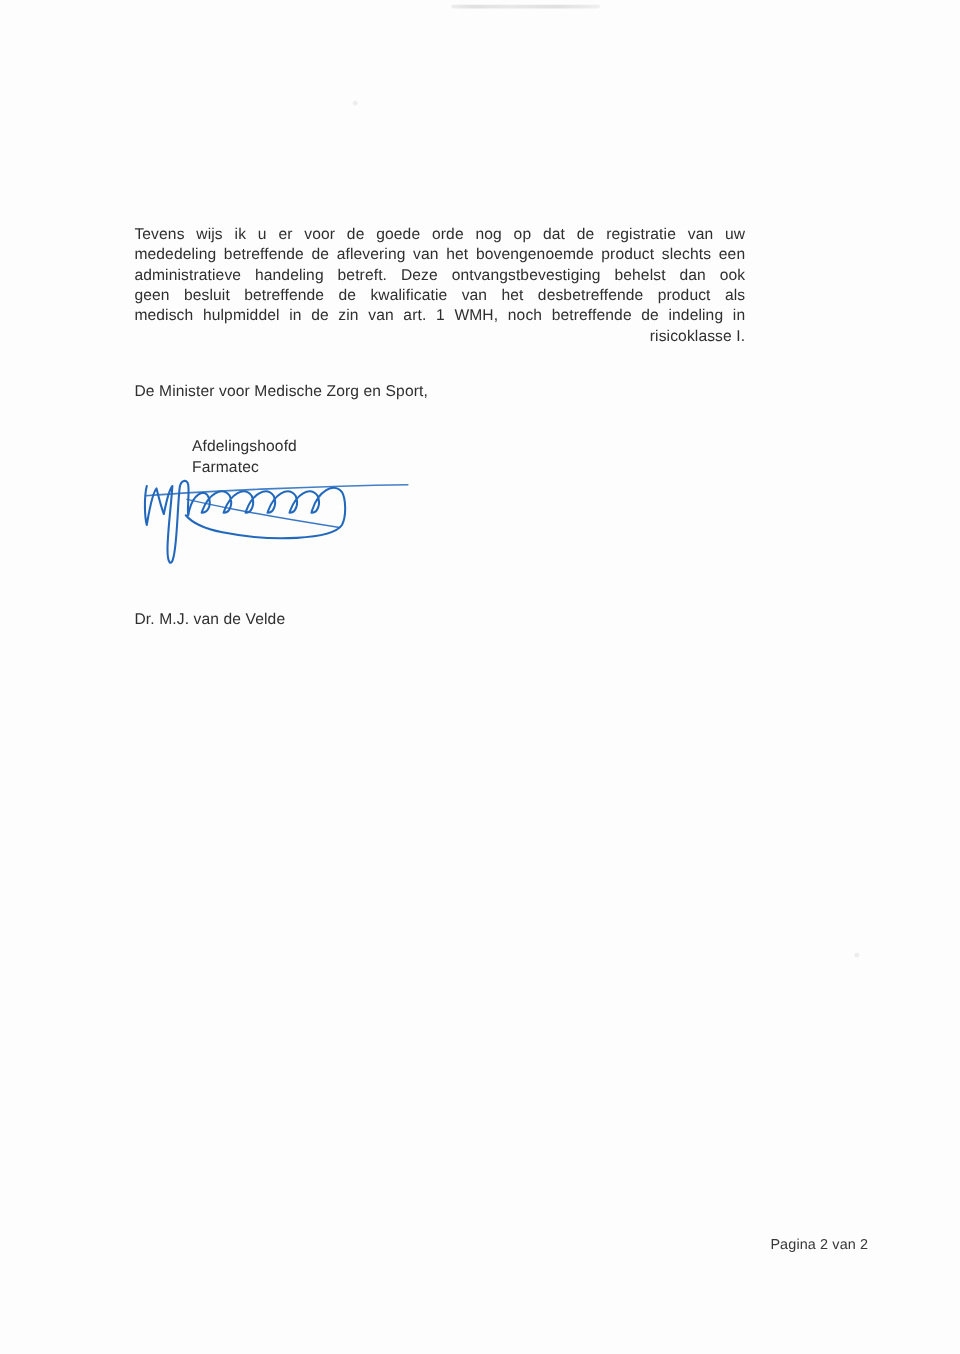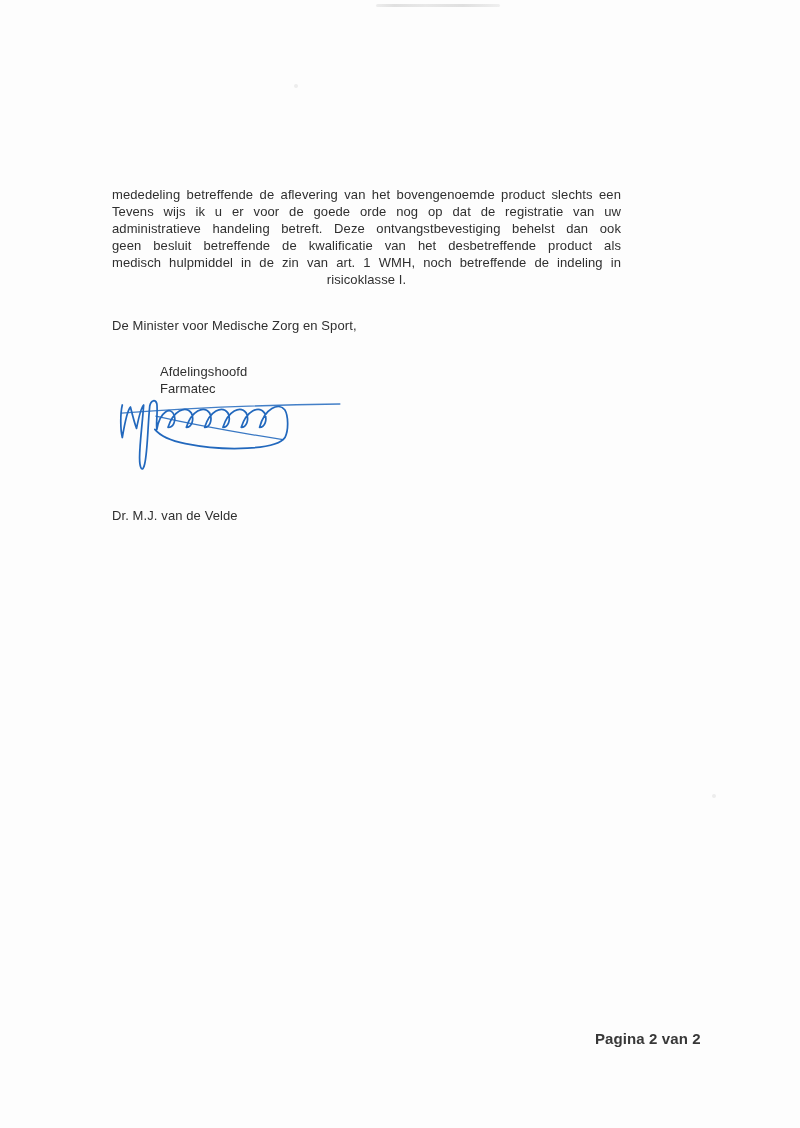--- a/index.html
+++ b/index.html
@@ -26,55 +26,55 @@
     position:absolute;left:112px;top:186px;width:509px;
     font-size:13px;line-height:17px;
     letter-spacing:.1px;
   }
   .body-paragraph .jline{
     text-align:justify;
     -moz-text-align-last:justify;
     text-align-last:justify;
     height:17px;overflow:hidden;white-space:normal;
   }
-  .body-paragraph .lline{text-align:center;height:17px;}
+  .body-paragraph .lline{text-align:right;height:17px;}
 
   .closing-block{
     position:absolute;left:112px;top:317px;
     font-size:13px;line-height:17px;letter-spacing:.1px;text-align:right;
   }
   .function-block{
     position:absolute;left:112px;top:363px;
     font-size:13px;line-height:17px;letter-spacing:.1px;margin-left:48px;
   }
   .signature-wrap{
     position:absolute;left:104px;top:392px;width:244px;height:88px;
   }
   .signature-wrap svg{display:block;width:244px;height:88px;}
   .signer-name{
     position:absolute;left:112px;top:508px;
     font-size:13px;letter-spacing:.1px;
   }
   .page-footer{
-    position:absolute;left:595px;top:1030px;
-    font-size:15px;color:#383838;letter-spacing:.1px;font-weight:bold;
+    position:absolute;left:642px;top:1030px;
+    font-size:12px;color:#383838;letter-spacing:.1px;
   }
 </style>
 </head>
 <body>
 
 <div class="page">
 
   <div class="scan-artifact-top"></div>
   <div class="scan-speck speck-a"></div>
   <div class="scan-speck speck-b"></div>
 
   <div class="body-paragraph">
+    <div class="jline">Tevens wijs ik u er voor de goede orde nog op dat de registratie van uw</div>
     <div class="jline">mededeling betreffende de aflevering van het bovengenoemde product slechts een</div>
-    <div class="jline">Tevens wijs ik u er voor de goede orde nog op dat de registratie van uw</div>
     <div class="jline">administratieve handeling betreft. Deze ontvangstbevestiging behelst dan ook</div>
     <div class="jline">geen besluit betreffende de kwalificatie van het desbetreffende product als</div>
     <div class="jline">medisch hulpmiddel in de zin van art. 1 WMH, noch betreffende de indeling in</div>
     <div class="lline">risicoklasse I.</div>
   </div>
 
   <div class="closing-block">
     <div>De Minister voor Medische Zorg en Sport,</div>
   </div>
 

